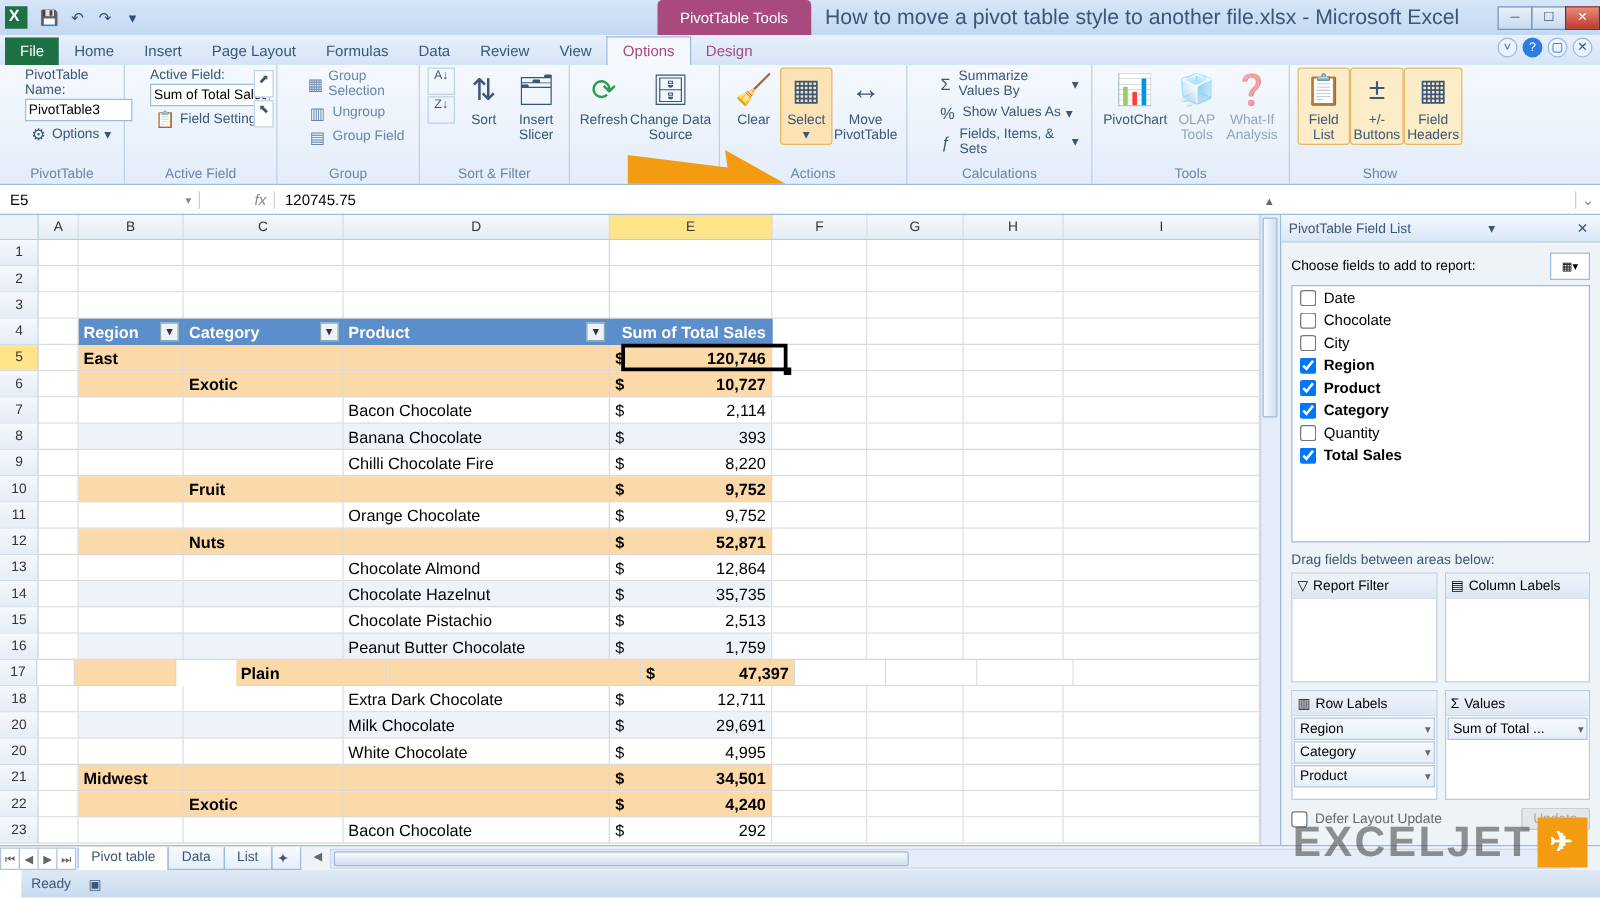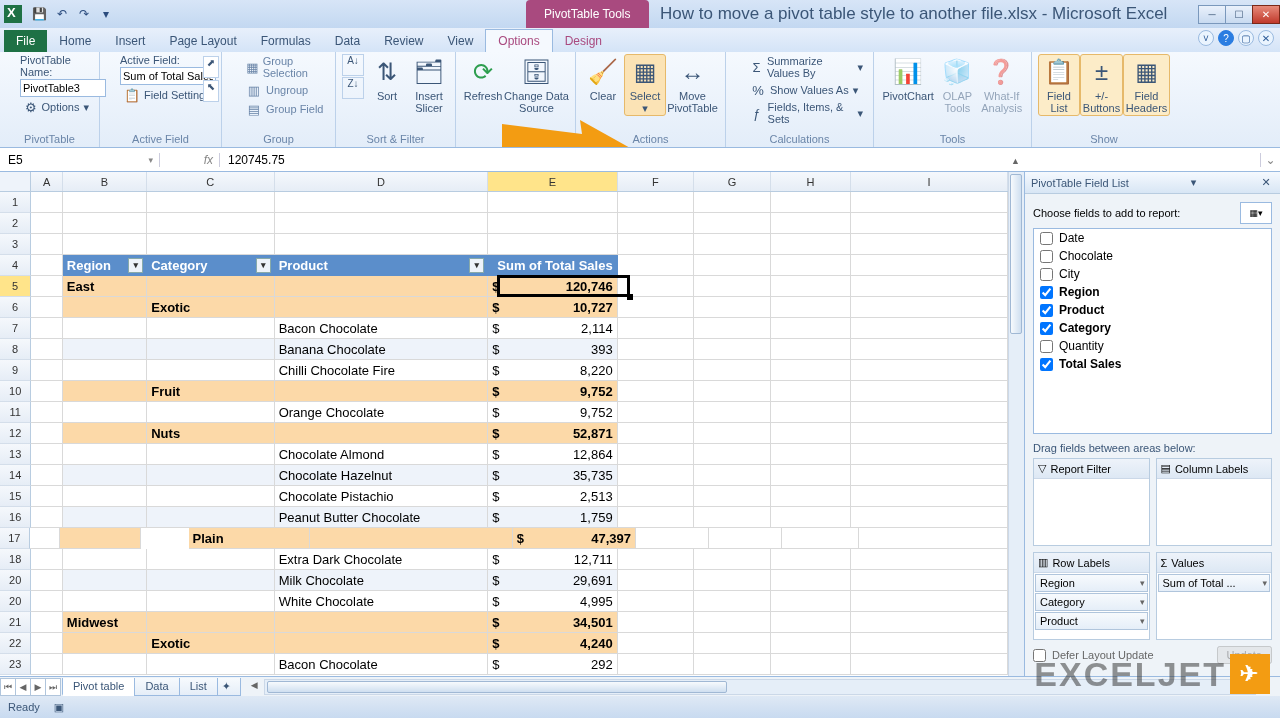--- a/index.html
+++ b/index.html
@@ -109,21 +109,21 @@
 .sheetbar .nav span { width:16px; height:18px; border:1px solid #b0c5dc; margin-right:-1px; text-align:center; font-size:9px; line-height:16px; color:#666; background:#fff;}
 .sheetbar .stabs { display:flex; margin-left:2px;}
 .sheetbar .stab { padding:2px 10px; border:1px solid #9abae0; border-top:none; background:linear-gradient(#f7fafd,#e5eef8); margin-right:-1px; color:#3b5677;}
 .sheetbar .stab.active { background:#fff; font-weight:500; border-bottom:2px solid #fff;}
 .sheetbar .hscroll { flex:1; height:16px; margin:0 4px; background:#e5eef8; border:1px solid #cbd8e8; position:relative;}
 .sheetbar .hscroll .thumb { position:absolute; left:2px; top:1px; width:460px; height:12px; background:linear-gradient(#f7fafd,#cfdff0); border:1px solid #a0b8d4; border-radius:2px;}
 .sheetbar .hscroll::before{content:"◀"; position:absolute; left:-14px; top:0; font-size:9px; color:#666;}
 .sheetbar .hscroll::after{content:"▶"; position:absolute; right:-14px; top:0; font-size:9px; color:#666;}
 
 
-.status { height:22px; background:linear-gradient(#dfe9f5,#c8daf0); display:flex; align-items:center; font-size:11px; padding:0 8px; color:#3b5677;}
+.status { height:22px; background:linear-gradient(#dfe9f5,#c8daf0); display:flex; align-items:center; font-size:11px; padding:0 8px; color:#3b5677;margin-left:17px;}
 
 
 .watermark { position:absolute; right:10px; bottom:26px; font-size:34px; font-weight:bold; color:rgba(60,60,60,0.55); letter-spacing:2px; display:flex; align-items:center; gap:4px;}
 .watermark .logo { width:40px; height:40px; background:#f39c12; display:flex; align-items:center; justify-content:center; color:#fff; font-size:22px;}
 
 
 .vscrollbar { width:16px; background:#e5eef8; border-left:1px solid #cbd8e8; position:relative;}
 .vscrollbar .vthumb { position:absolute; top:2px; left:1px; width:12px; height:160px; background:linear-gradient(90deg,#f7fafd,#cfdff0); border:1px solid #a0b8d4; border-radius:2px;}
 .vscrollbar::before{content:"▲"; position:absolute; top:-16px; left:2px; font-size:9px; color:#666;}
 </style>

